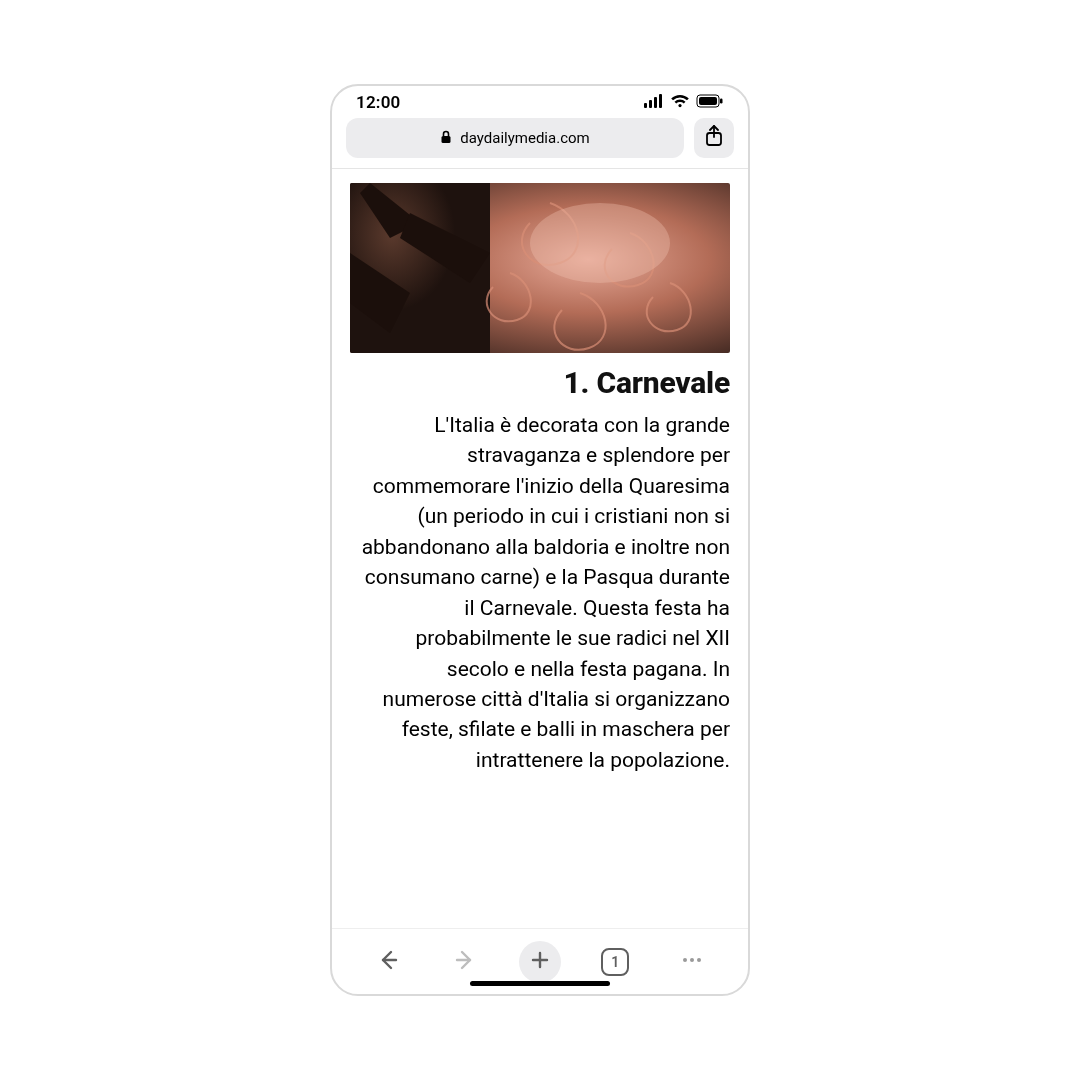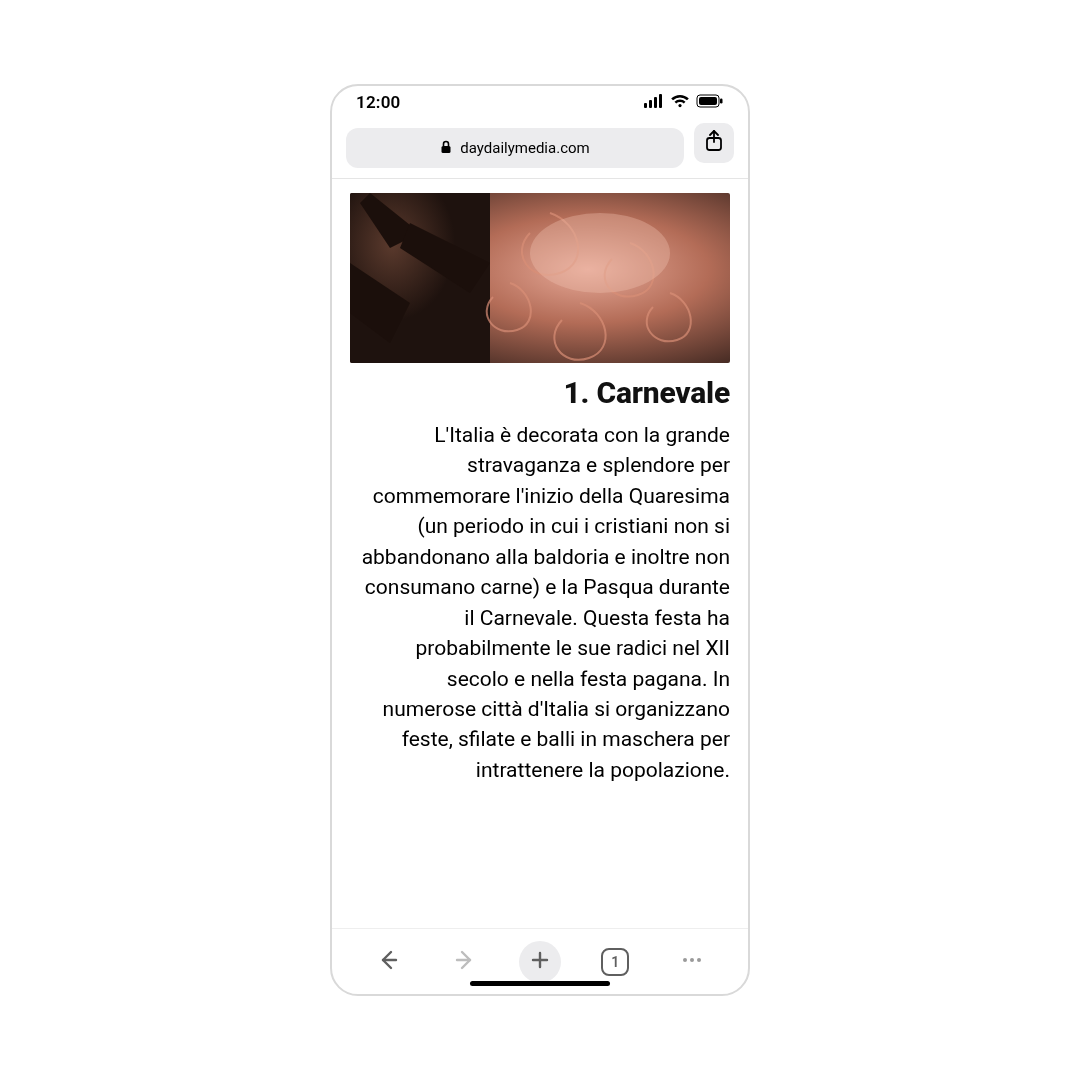--- a/index.html
+++ b/index.html
@@ -56,21 +56,20 @@
   }
   .addr-bar {
     flex: 1;
     height: 40px;
     background: #ececee;
     border-radius: 12px;
     display: flex;
     align-items: center;
     justify-content: center;
     gap: 8px;
-    margin-top: 10px;
   }
   .addr-domain {
     font-size: 15px;
     color: #000;
   }
   .share-btn {
     width: 40px;
     height: 40px;
     border-radius: 10px;
     background: #ececee;

